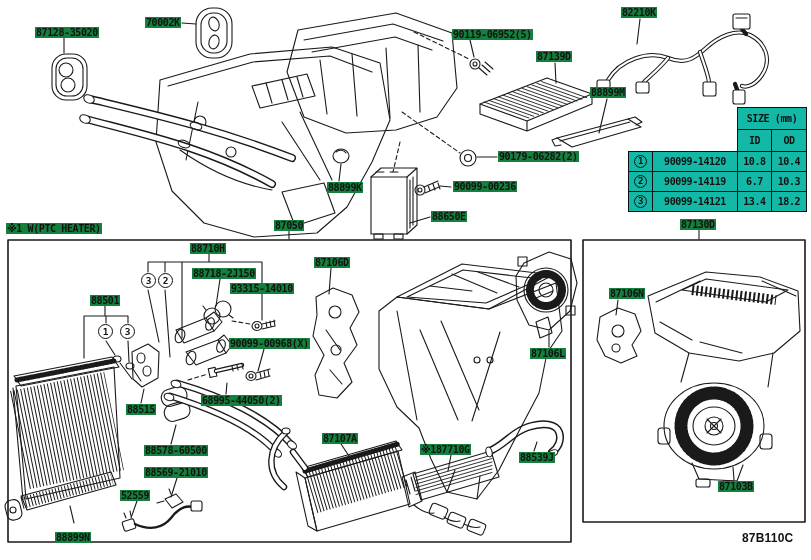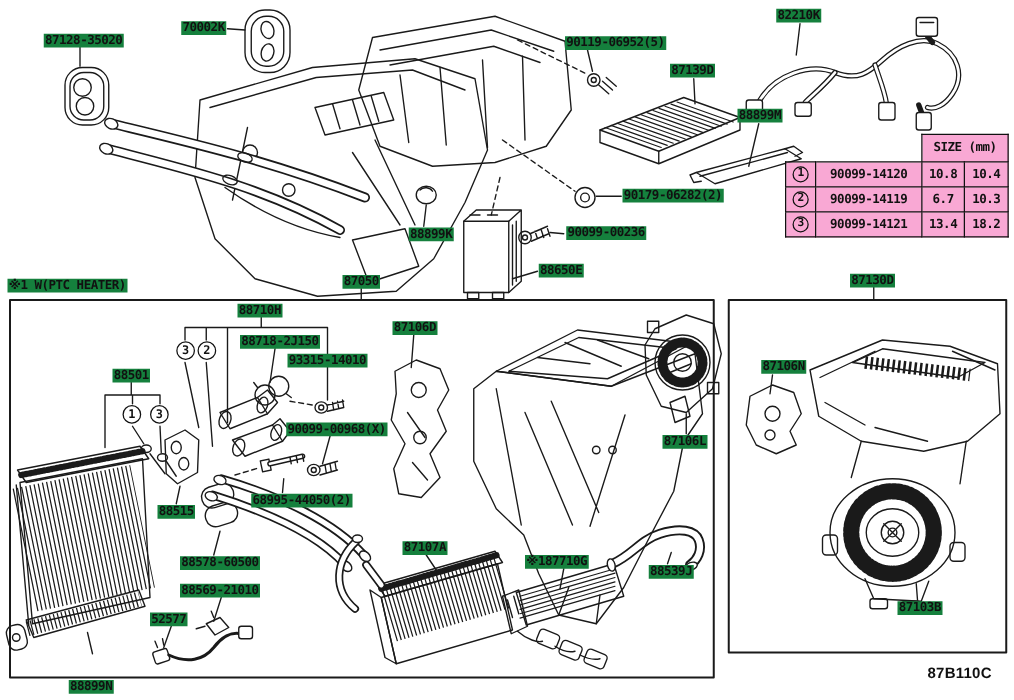--- a/index.html
+++ b/index.html
@@ -8,21 +8,21 @@
   #lineart{position:absolute;left:0;top:0;}
   .lbl{position:absolute;font:bold 10px/1.1 "DejaVu Sans Mono","DejaVu Sans",monospace;
        letter-spacing:-0.4px;color:#111;background:#15803d;padding:0 1px;white-space:nowrap;}
   .code{font:600 12px/1 "Liberation Sans",sans-serif;letter-spacing:.2px;background:transparent;}
   .circ{position:absolute;width:15px;height:15px;border:1.4px solid #111;border-radius:50%;
         display:flex;align-items:center;justify-content:center;background:#fff;
         font:bold 9.5px/1 "DejaVu Sans Mono",monospace;color:#111;box-sizing:border-box;}
   table.sizetbl{position:absolute;border-collapse:collapse;table-layout:fixed;color:#111;background:#fff0;}
   .sizetbl td{padding:0;text-align:center;vertical-align:middle;
               font:bold 10px/1 "DejaVu Sans Mono",monospace;letter-spacing:-0.4px;color:#111;}
-  .sizetbl td.b{border:1.6px solid #111;background:#f9a8d4;}
+  .sizetbl td.b{border:1.6px solid #111;background:#14b8a6;}
   .sizetbl td.nb{border:none;}
   .circ2{display:inline-flex;width:13px;height:13px;border:1.3px solid #111;border-radius:50%;
          align-items:center;justify-content:center;font:bold 9px/1 "DejaVu Sans Mono",monospace;
          box-sizing:border-box;}
 </style>
 </head>
 <body>
 
 <div id="stage">
 
@@ -362,22 +362,22 @@
 <div class="lbl" style="left:6px;top:223px">※1 W(PTC HEATER)</div>
 <div class="lbl" style="left:190px;top:243px">88710H</div>
 <div class="lbl" style="left:192px;top:268px">88718-2J150</div>
 <div class="lbl" style="left:230px;top:283px">93315-14010</div>
 <div class="lbl" style="left:90px;top:295px">88501</div>
 <div class="lbl" style="left:229px;top:338px">90099-00968(X)</div>
 <div class="lbl" style="left:126px;top:404px">88515</div>
 <div class="lbl" style="left:201px;top:395px">68995-44050(2)</div>
 <div class="lbl" style="left:144px;top:445px">88578-60500</div>
 <div class="lbl" style="left:144px;top:467px">88569-21010</div>
-<div class="lbl" style="left:120px;top:490px">52577</div>
-<div class="lbl" style="left:55px;top:544px">88899N</div>
+<div class="lbl" style="left:120px;top:490px">52559</div>
+<div class="lbl" style="left:55px;top:532px">88899N</div>
 <div class="lbl" style="left:322px;top:433px">87107A</div>
 <div class="lbl" style="left:420px;top:444px">※187710G</div>
 <div class="lbl" style="left:519px;top:452px">88539J</div>
 <div class="lbl" style="left:314px;top:257px">87106D</div>
 <div class="lbl" style="left:530px;top:348px">87106L</div>
 <div class="lbl" style="left:680px;top:219px">87130D</div>
 <div class="lbl" style="left:609px;top:288px">87106N</div>
 <div class="lbl" style="left:718px;top:481px">87103B</div>
 <div class="lbl code" style="left:741px;top:532px">87B110C</div>
 
@@ -390,20 +390,25 @@
   <colgroup>
         <col style="width:24px">
         <col style="width:85px">
         <col style="width:34px">
         <col style="width:35px">
       </colgroup>
   <tbody>
         <tr style="height:22px">
     <td class="nb" colspan="2"></td>
     <td class="b" colspan="2">SIZE (mm)</td>
+  </tr>
+  <tr style="height:22px">
+    <td class="nb" colspan="2"></td>
+    <td class="b">ID</td>
+    <td class="b">OD</td>
   </tr>
   <tr style="height:20px">
     <td class="b"><span class="circ2">1</span></td>
     <td class="b">90099-14120</td>
     <td class="b">10.8</td>
     <td class="b">10.4</td>
   </tr>
   <tr style="height:20px">
     <td class="b"><span class="circ2">2</span></td>
     <td class="b">90099-14119</td>

